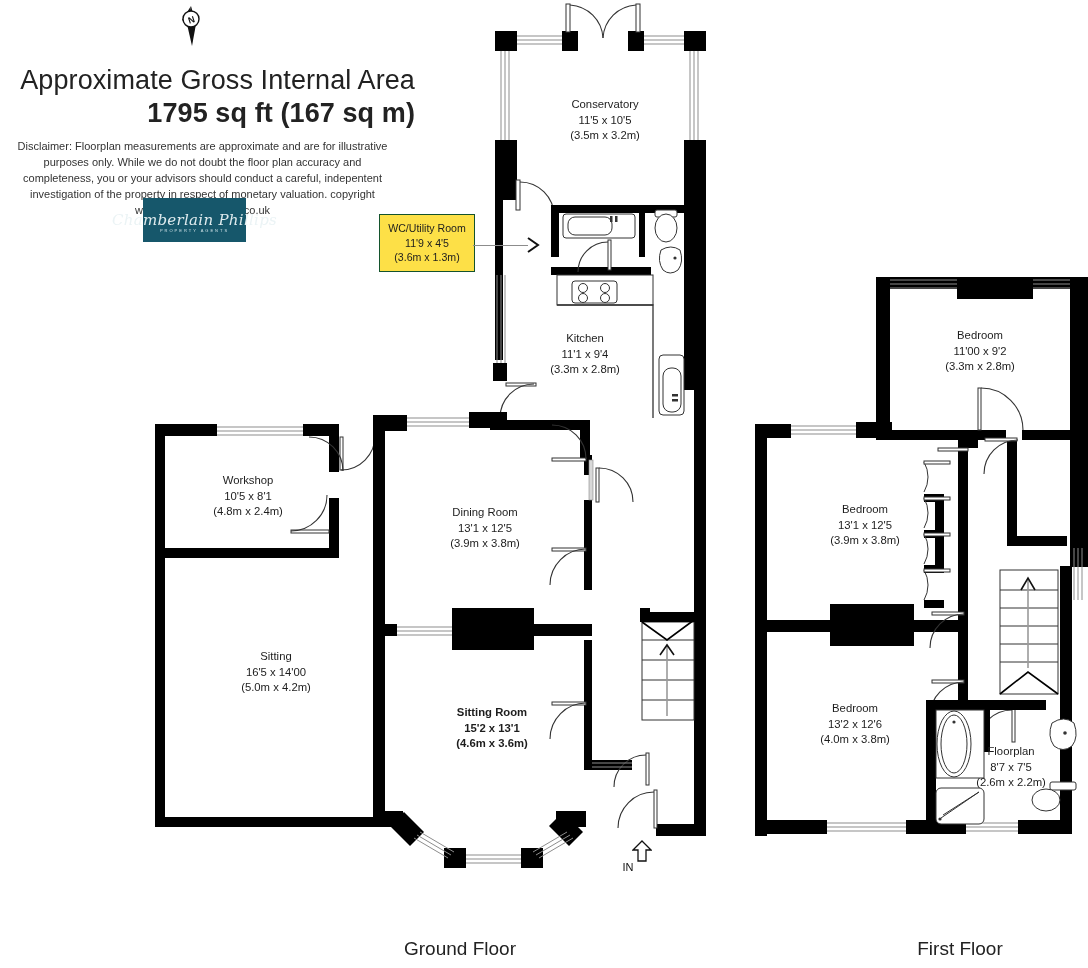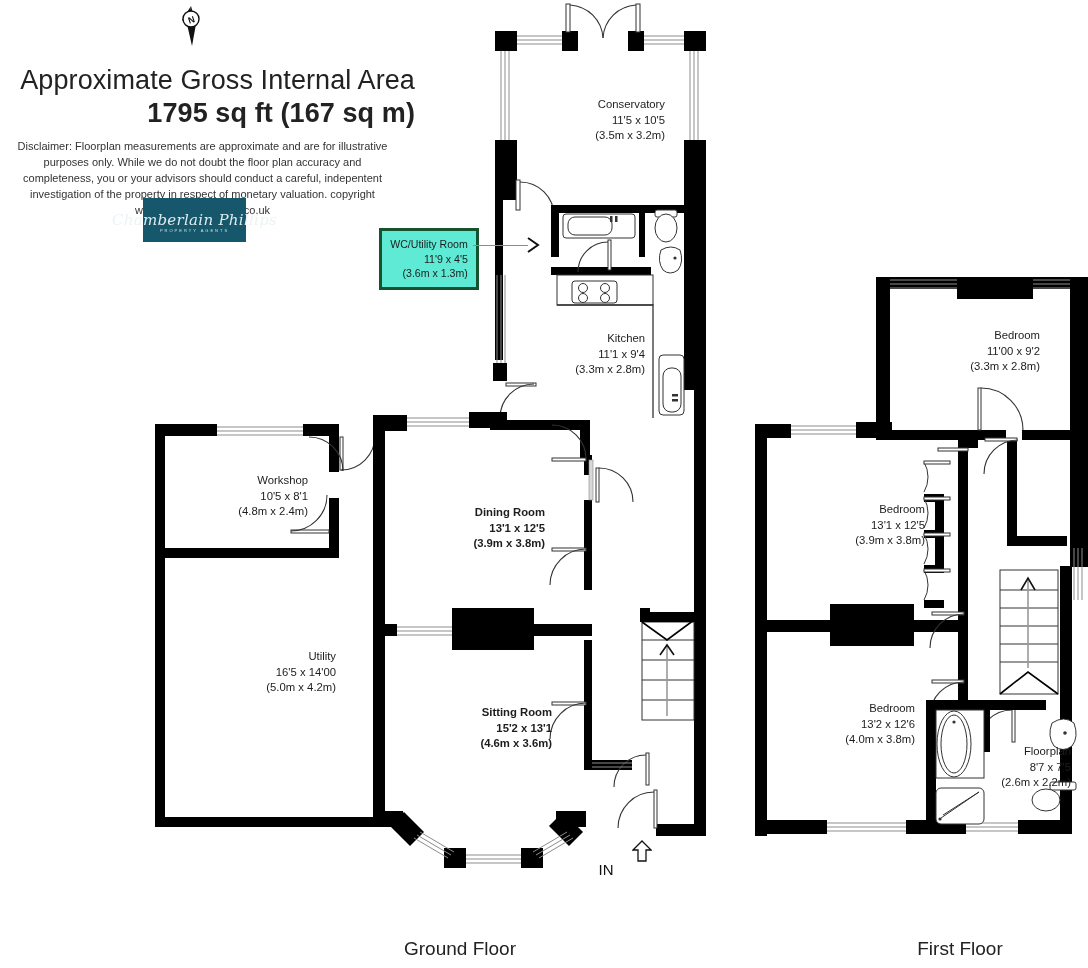--- a/index.html
+++ b/index.html
@@ -18,35 +18,35 @@
     left:143px;top:198px;width:103px;height:44px;background:#16576b;
     display:flex;align-items:center;justify-content:center;
   }
   #logo-script{font-family:"DejaVu Serif",serif;font-style:italic;font-size:15px;color:#eaf3f5;letter-spacing:.3px;opacity:.95;white-space:nowrap;}
   #logo-sub{position:absolute;bottom:9px;left:0;width:100%;text-align:center;font-size:4px;letter-spacing:2px;color:#cfe2e7;}
   
   .floor-caption{font-size:19px;color:#222;}
   #ground-caption{left:330px;top:938px;width:260px;text-align:center;}
   #first-caption{left:830px;top:938px;width:260px;text-align:center;}
   
-  .room-label{text-align:right;font-size:11.3px;line-height:1.38;color:#1d1d1d;white-space:nowrap;}
+  .room-label{text-align:center;font-size:11.3px;line-height:1.38;color:#1d1d1d;white-space:nowrap;}
   .room-label .nm{display:block;}
   .room-label .d1{display:block;}
   .room-label .d2{display:block;}
   
   #callout{
-    left:379px;top:228px;width:94px;height:56px;border:3px solid #14532d;background:#5eead4;
+    left:379px;top:214px;width:94px;height:56px;border:1px solid #14532d;background:#fde047;
     display:flex;align-items:center;justify-content:center;
   }
   #callout .room-label{font-size:10.6px;}
   #callout-line{left:473px;top:245px;width:55px;height:1px;background:#8c8c8c;}
   #callout-arrow{left:526px;top:236px;width:16px;height:18px;}
   
   #in-arrow{left:632px;top:840px;width:20px;height:22px;}
-  #in-label{left:586px;top:861px;width:40px;text-align:center;font-size:15px;color:#111;}
+  #in-label{left:608px;top:861px;width:40px;text-align:center;font-size:11px;color:#111;}
   
   #compass{left:170px;top:2px;width:42px;height:46px;}
   
   #plan{left:0;top:0;}
 </style>
 </head>
 <body>
 
 <svg id="plan" class="abs" width="1088" height="968" viewBox="0 0 1088 968">
   <defs>
@@ -459,26 +459,26 @@
   <span class="d2">(3.3m x 2.8m)</span>
 </div>
 
 <div class="abs room-label" style="left:188px;top:473px;width:120px;">
   <span class="nm">Workshop</span>
   <span class="d1">10'5 x 8'1</span>
   <span class="d2">(4.8m x 2.4m)</span>
 </div>
 
 <div class="abs room-label" style="left:216px;top:649px;width:120px;">
-  <span class="nm">Utility</span>
+  <span class="nm">Sitting</span>
   <span class="d1">16'5 x 14'00</span>
   <span class="d2">(5.0m x 4.2m)</span>
 </div>
 
-<div class="abs room-label" style="left:425px;top:505px;width:120px;font-weight:bold;">
+<div class="abs room-label" style="left:425px;top:505px;width:120px;">
   <span class="nm">Dining Room</span>
   <span class="d1">13'1 x 12'5</span>
   <span class="d2">(3.9m x 3.8m)</span>
 </div>
 
 <div class="abs room-label" style="left:432px;top:705px;width:120px;font-weight:bold;">
   <span class="nm">Sitting Room</span>
   <span class="d1">15'2 x 13'1</span>
   <span class="d2">(4.6m x 3.6m)</span>
 </div>

